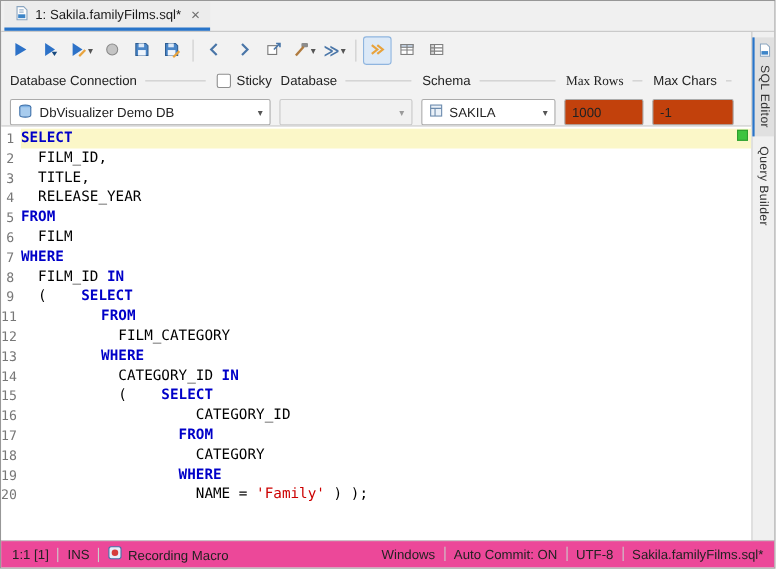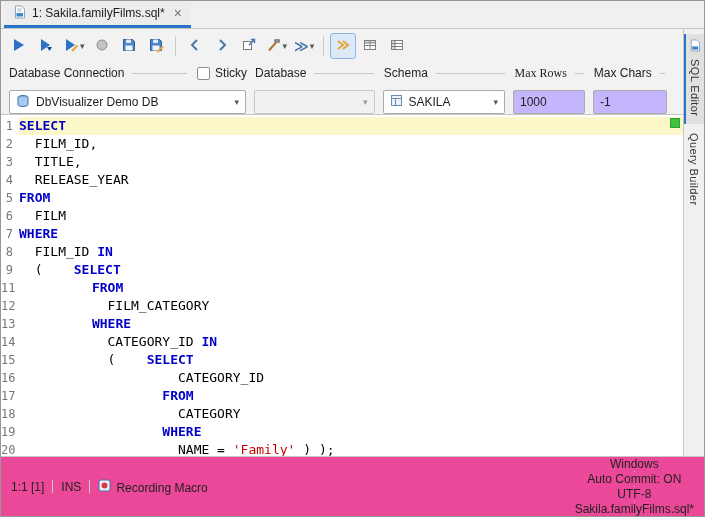--- a/index.html
+++ b/index.html
@@ -47,21 +47,21 @@
   
   .fields-controls { flex:0 0 31px; display:flex; align-items:flex-end; padding:0 8px; }
   .combo { height:24px; border:1px solid #ABABAB; background:#fff; border-radius:2px;
            display:flex; align-items:center; padding:0 6px; gap:6px; margin-right:8px; }
   .combo .chev { margin-left:auto; color:#555; font-size:9px; }
   .combo.disabled { background:#F1F1F1; border-color:#C9C9C9; }
   .combo.disabled .chev { color:#9a9a9a; }
   .c-conn { width:240px; } .c-db { width:122px; } .c-sch { width:124px; }
   .tinput { height:24px; width:72px; border:1px solid #ABABAB; border-radius:2px;
             padding:0 6px; font:12px "Liberation Sans","DejaVu Sans",sans-serif;
-            background:#c4b5fd; color:#222; margin-right:8px; }
+            background:#c2410c; color:#222; margin-right:8px; }
   .tinput.chars { width:74px; }
 
   
   .editor { flex:1; background:#fff; position:relative; overflow:hidden;
             border-top:1px solid #C6C6C6; padding-top:2px; }
   .code-line { display:flex; height:18px; line-height:18px;
                font-family:"DejaVu Sans Mono","Liberation Mono",monospace; font-size:13px; }
   .ln { flex:0 0 18px; text-align:right; color:#777; padding-right:6px; font-size:12px; }
   .code { flex:1; white-space:pre; color:#000; }
   .current .code { background:#FBF7C8; }
@@ -76,21 +76,21 @@
   .side-tab { display:flex; flex-direction:column; align-items:center; width:20px;
               padding:5px 0 8px 0; }
   .side-tab.active { background:#E0E0E0; border-left:2px solid #2874C9; }
   .vtext { writing-mode:vertical-rl; font-size:11px; color:#333; margin-top:4px;
            letter-spacing:.4px; }
 
   
   .status-bar { flex:0 0 25px; border-top:1px solid #C6C6C6; background:#ec4899;
                 display:flex; align-items:center; padding:0 10px; }
   .sb-sep { width:1px; height:13px; background:#CCC; margin:0 8px; flex:0 0 1px; }
-  .sb-right { margin-left:auto; display:flex; align-items:center;flex-direction:column; }
+  .sb-right { margin-left:auto; display:flex; align-items:flex-start; }
   .rec { display:flex; align-items:flex-end; gap:5px; }
 </style>
 </head>
 <body>
 
 <div class="app">
 
   <div class="tab-bar">
     <div class="tab">
       <span>

